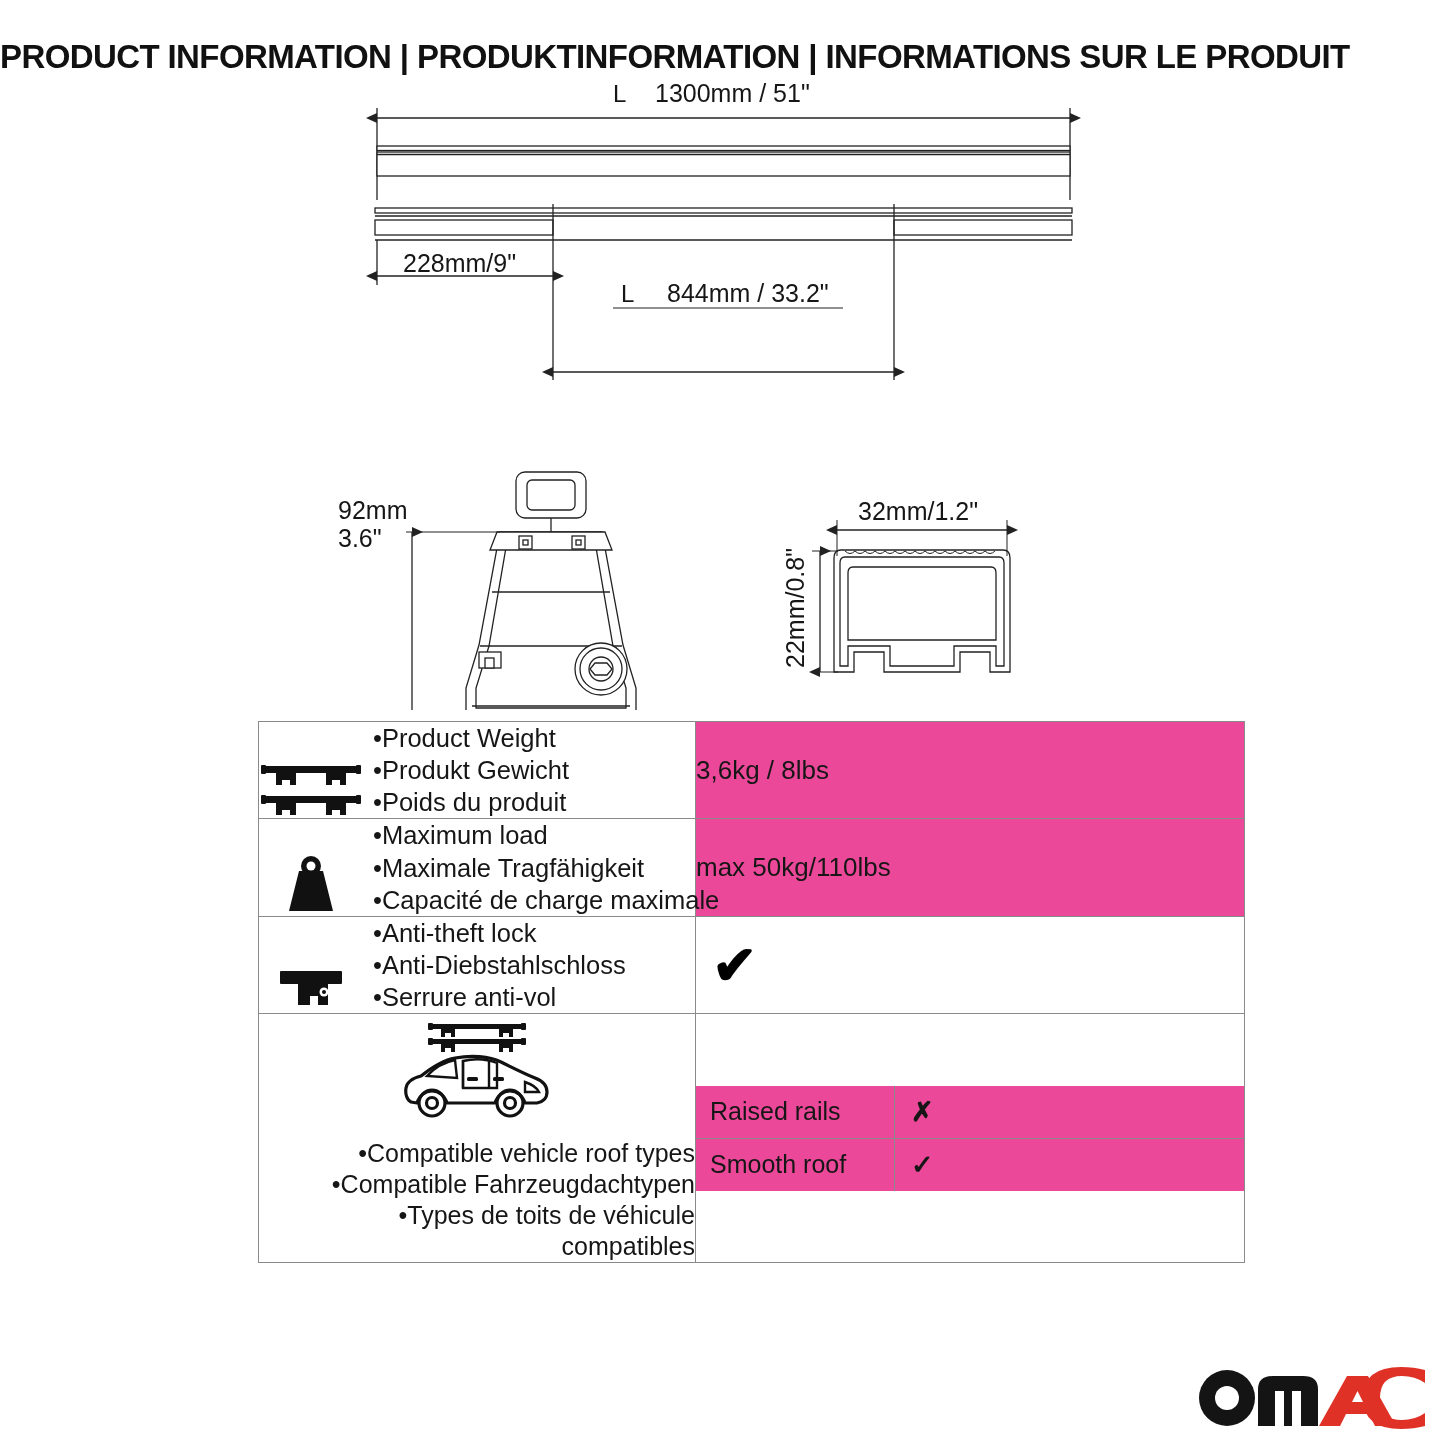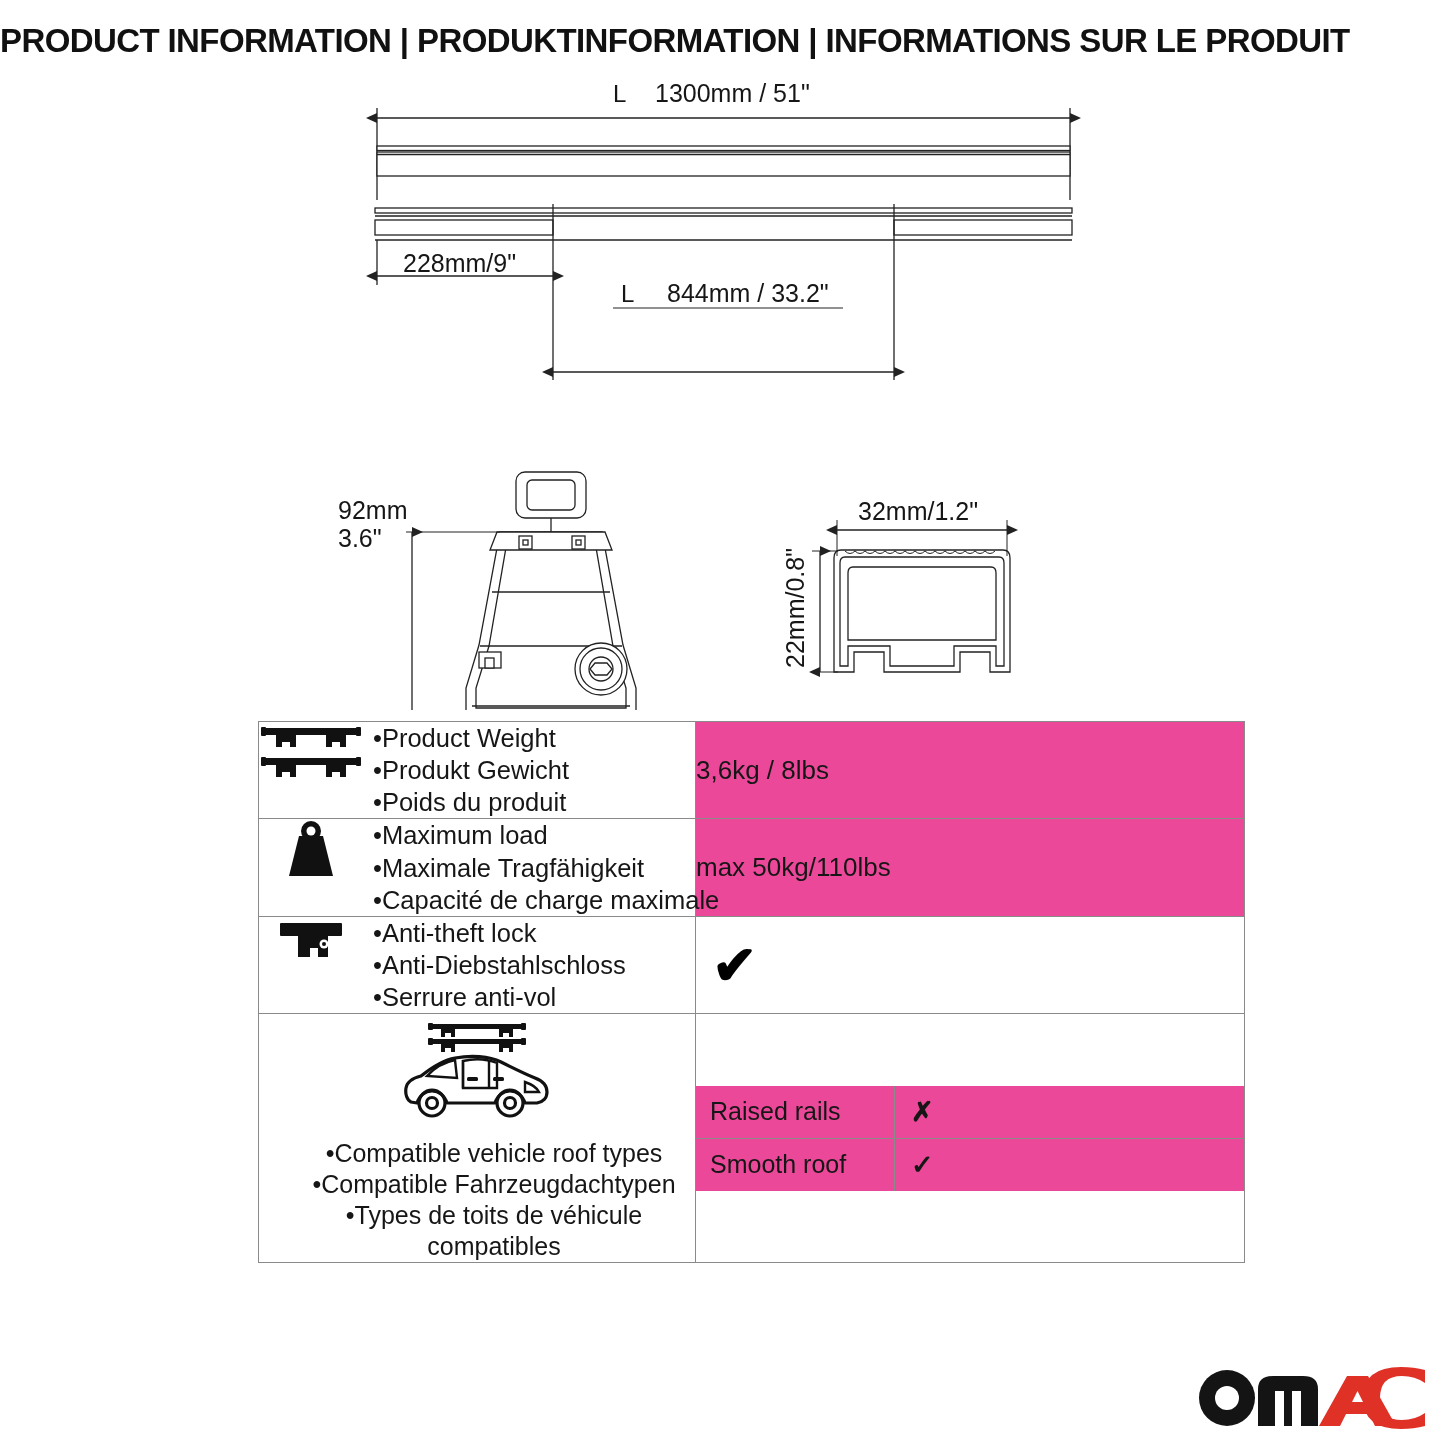--- a/index.html
+++ b/index.html
@@ -13,21 +13,21 @@
     font-family: "Liberation Sans", sans-serif;
     color: #1a1a1a;
     position: relative;
     overflow: hidden;
   }
 
   
   .page-title {
     position: absolute;
     left: 0;
-    top: 22px;
+    top: 38px;
     width: 1155px;
     text-align: center;
     font-size: 33px;
     font-weight: bold;
     letter-spacing: -0.6px;
     color: #111111;
     white-space: nowrap;
   }
 
   
@@ -54,21 +54,21 @@
     padding: 0;
     vertical-align: middle;
   }
   .label-cell {
     width: 436px;
     background: #ffffff;
     padding: 10px 8px 10px 10px;
   }
   .label-inner {
     display: flex;
-    align-items: flex-start;
+    align-items: flex-end;
     gap: 10px;
   }
   .icon-box {
     flex: 0 0 auto;
     width: 104px;
     display: flex;
     align-items: center;
     justify-content: center;
   }
   .label-lines {
@@ -121,21 +121,21 @@
   .nested-host { padding: 0; width: 551px; }
 
   .roof-label-cell {
     padding: 12px 10px 12px 14px;
     text-align: center;
   }
   .roof-car-icon { margin: 4px auto 12px auto; width: 160px; }
   .roof-text {
     font-size: 25px;
     line-height: 1.24;
-    text-align: center;
+    text-align: right;
     padding-left: 34px;
     color: #161616;
   }
 
   
   .logo {
     position: absolute;
     right: 18px;
     bottom: 16px;
     width: 232px;

